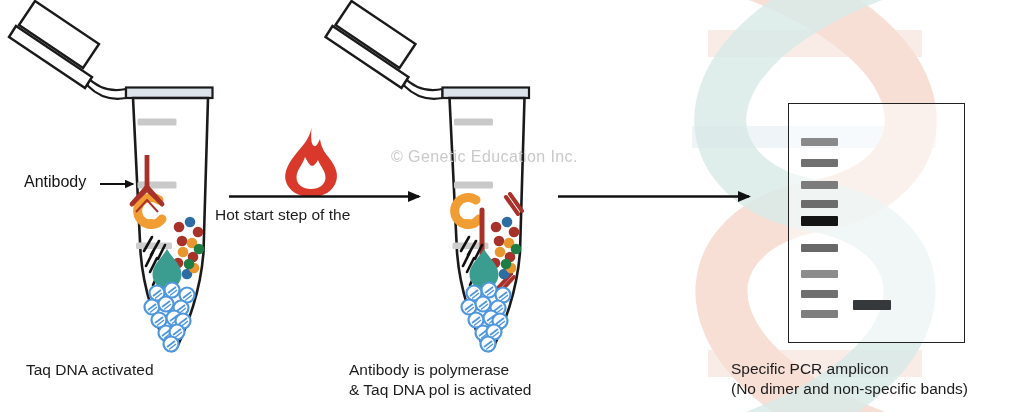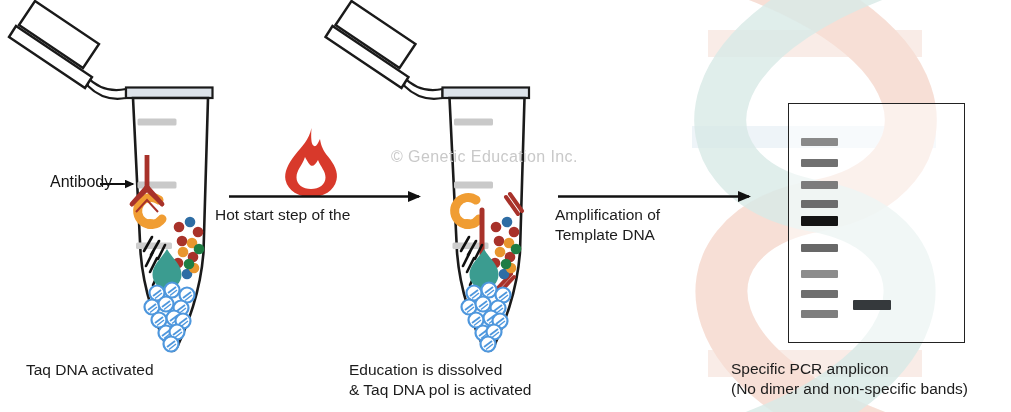--- a/index.html
+++ b/index.html
@@ -7,21 +7,21 @@
     position:relative;width:1011px;height:412px;background:#ffffff;overflow:hidden;
     font-family:"Liberation Sans", sans-serif;color:#1c1c1c;padding-left:35px;
   }
   .abs{position:absolute;}
   svg{display:block;}
   .label{font-size:15.5px;line-height:20px;text-align:left;color:#1c1c1c;}
   .label .ln{display:block;}
   .watermark{
     font-size:16px;letter-spacing:.4px;color:#c9c9c9;white-space:nowrap;
   }
-  .antibody-label{font-size:16px;color:#141414;white-space:nowrap;margin-left:26px;}
+  .antibody-label{font-size:16px;color:#141414;white-space:nowrap;}
   .gel-panel{
     position:absolute;left:788px;top:103px;width:177px;height:240px;
     border:1.6px solid #222;background:rgba(255,255,255,.55);box-sizing:border-box;
   }
   .band{position:absolute;border-radius:1px;}
 </style>
 </head>
 <body>
 
 <div class="canvas">
@@ -205,31 +205,27 @@
     </div>
 
   <div class="abs watermark" style="left:391px;top:148px">© Genetic Education Inc.</div>
 
   <div class="abs antibody-label" style="left:24px;top:173px">Antibody</div>
 
   <div class="abs label" style="left:215px;top:205px;width:200px">
     <span class="ln">Hot start step of the</span>
   </div>
 
-  <div class="abs label" style="left:555px;top:205px;width:200px">
-    <span class="ln">Amplification of</span>
-    <span class="ln">Template DNA</span>
-  </div>
 
   <div class="abs label" style="left:26px;top:360px;width:280px">
     <span class="ln">Taq DNA activated</span>
   </div>
 
   <div class="abs label" style="left:349px;top:360px;width:280px">
-    <span class="ln">Education is dissolved</span>
+    <span class="ln">Antibody is polymerase</span>
     <span class="ln">&amp; Taq DNA pol is activated</span>
   </div>
 
   <div class="abs label" style="left:731px;top:359px;width:287px">
     <span class="ln">Specific PCR amplicon</span>
     <span class="ln">(No dimer and non-specific bands)</span>
   </div>
 
 </div>
 

